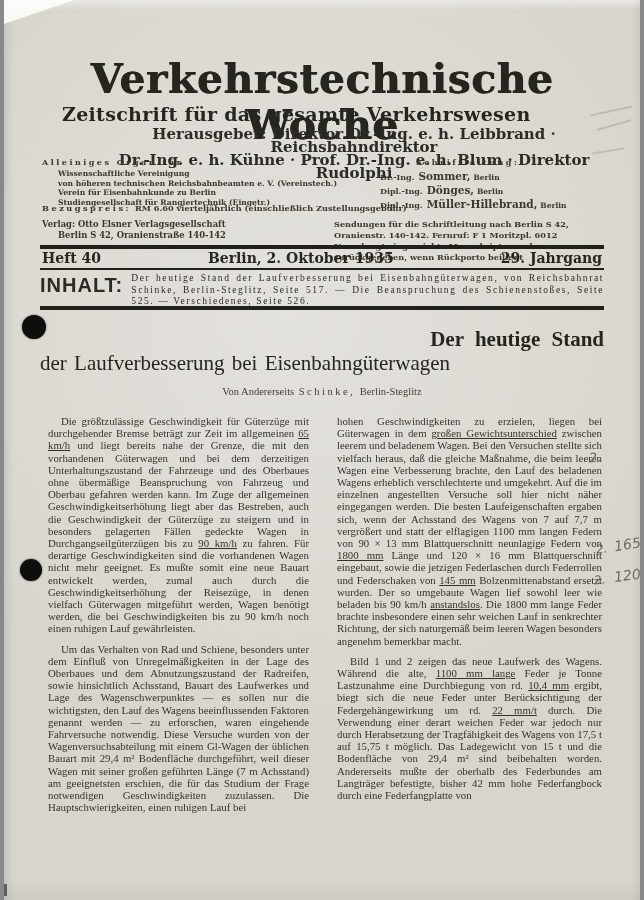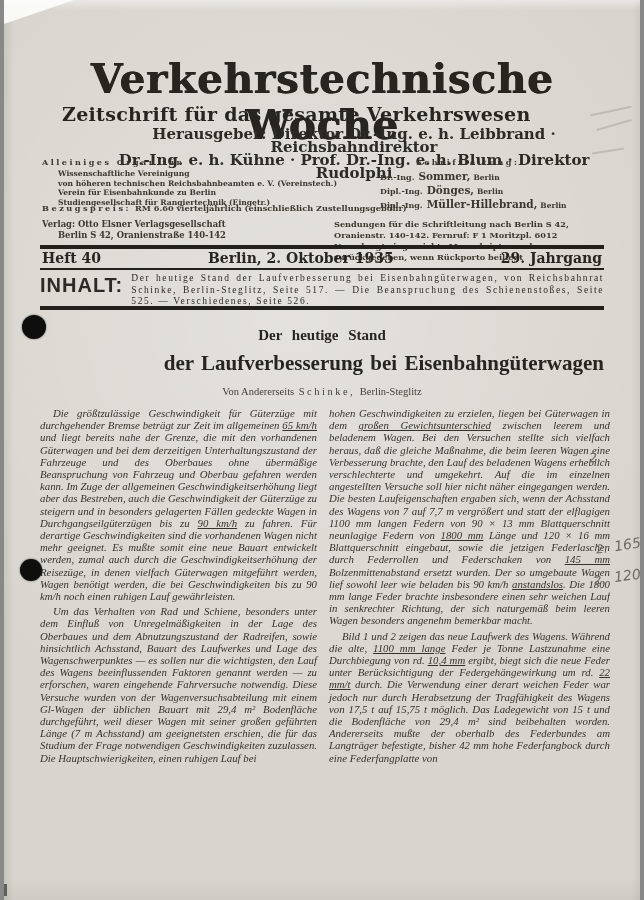--- a/index.html
+++ b/index.html
@@ -51,30 +51,30 @@
   .rule-a{top:245px;height:4px;}
   .rule-b{top:268px;height:2px;}
   .rule-c{top:306px;height:4px;}
 
   .issue-row{top:250px;left:38px;right:38px;display:flex;justify-content:space-between;font-size:14px;}
 
   .toc{top:273px;left:36px;right:36px;color:#2b2a24;}
   .toc .lbl{float:left;font-family:"Liberation Sans", sans-serif;font-size:20px;font-weight:bold;letter-spacing:1px;margin:1px 8px 0 0;text-align:right;}
   .toc .txt{font-size:9.5px;letter-spacing:1.6px;line-height:11.5px;text-align:justify;display:block;}
 
-  .article-title1{top:327px;left:36px;right:36px;text-align:center;font-size:15px;font-weight:bold;word-spacing:6px;color:#26251f;}
-  .article-title2{top:351px;left:36px;right:36px;text-align:right;font-size:21px;font-weight:bold;word-spacing:2px;color:#26251f;}
+  .article-title1{top:327px;left:36px;right:36px;text-align:right;font-size:21px;font-weight:bold;word-spacing:6px;color:#26251f;}
+  .article-title2{top:351px;left:36px;right:36px;text-align:left;font-size:21px;font-weight:normal;word-spacing:2px;color:#26251f;}
   .byline{top:386px;left:36px;right:36px;text-align:center;font-size:10.5px;color:#413f36;}
   .byline .nm{letter-spacing:2.5px;margin:0 2px;}
 
   .columns{top:407px;left:36px;width:570px;height:438px;display:flex;gap:12px;overflow:hidden;}
   .col{text-align:justify;font-size:10.8px;line-height:12.2px;color:#34332c;}
   .col-l{width:277px;}
   .col-r{width:281px;}
-  .para{margin:0;font-style:italic;}
+  .para{margin:8px;}
   .para.ind{text-indent:13px;}
   .para + .para{margin-top:3px;}
   .u{text-decoration:underline;text-underline-offset:1px;}
 
   .hole{position:absolute;border-radius:50%;background:#0e0e0c;box-shadow:0 0 2px rgba(20,20,18,0.7);}
   .hole1{left:18px;top:315px;width:24px;height:24px;}
   .hole2{left:16px;top:559px;width:22px;height:22px;}
 
   .pencil{position:absolute;font-family:"DejaVu Sans", sans-serif;font-style:italic;color:#6f6b60;}
   .m-n1{left:585px;top:450px;font-size:13px;transform:rotate(-4deg);}

